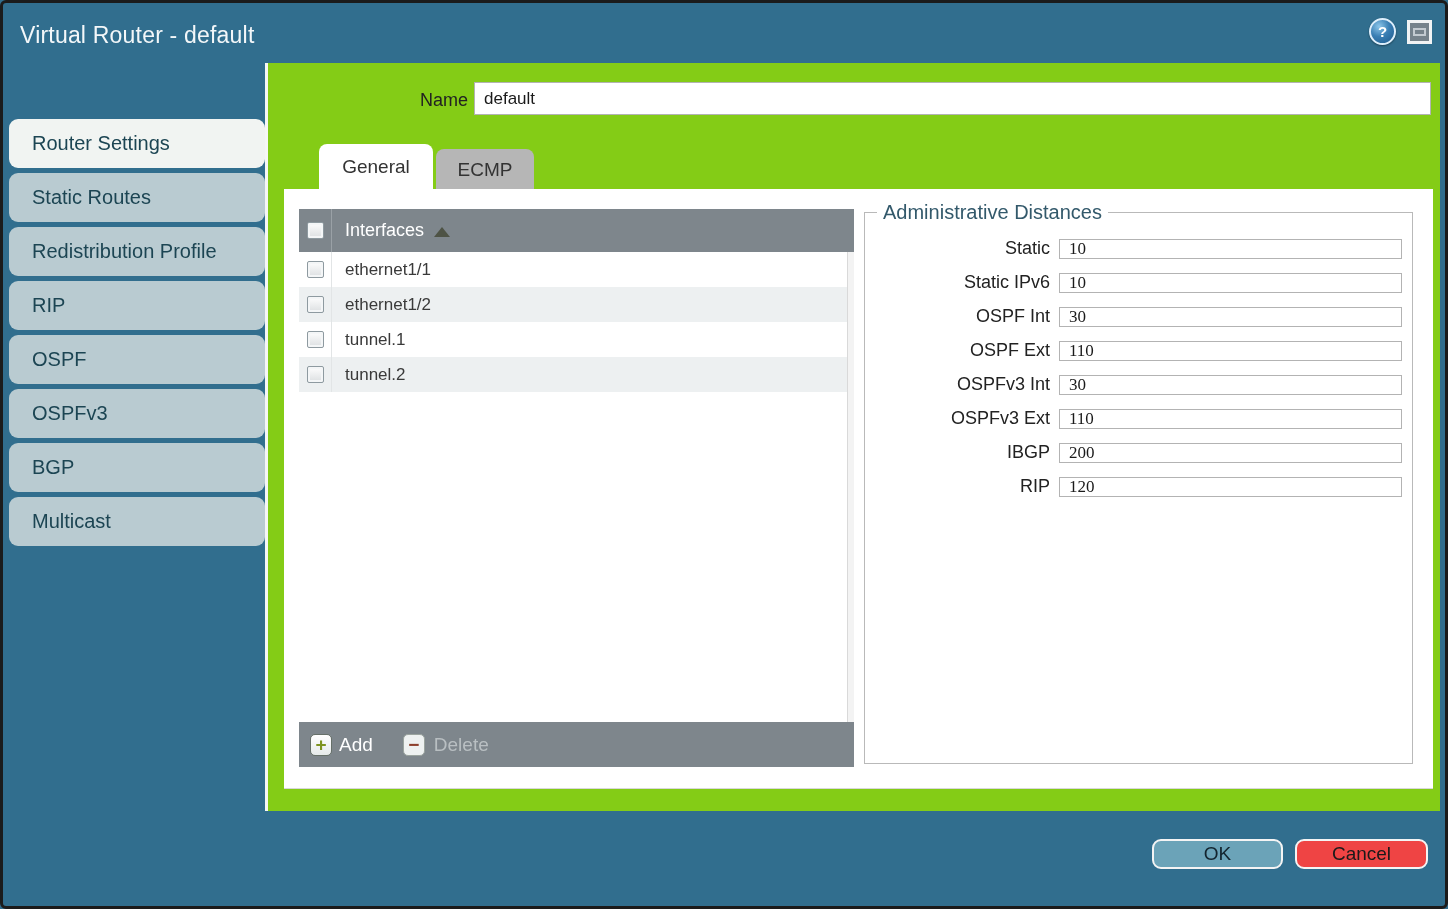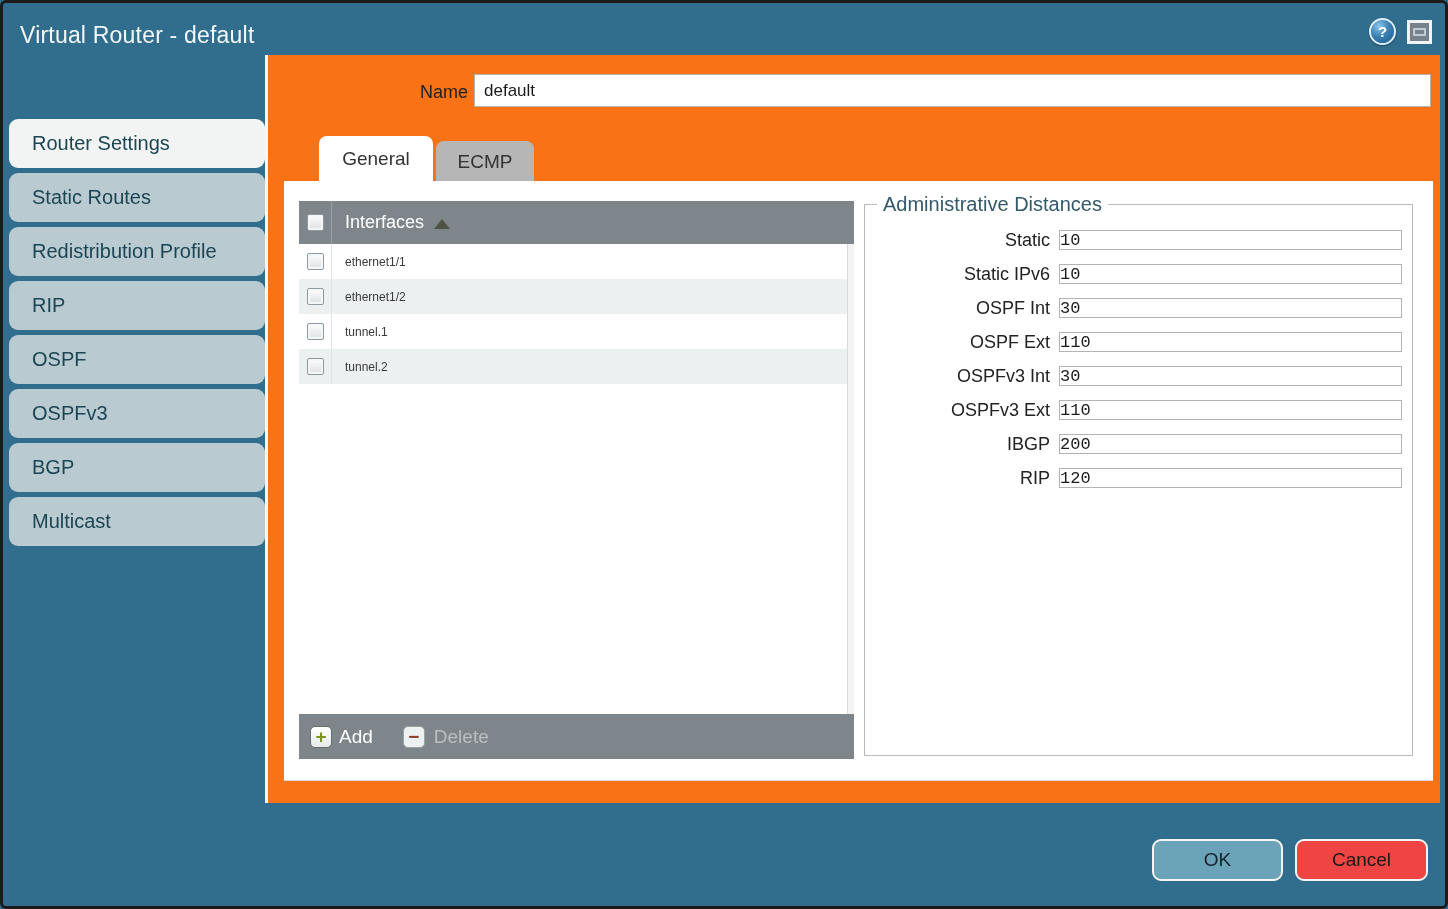--- a/index.html
+++ b/index.html
@@ -42,22 +42,22 @@
   .side-item {
     height: 49px; border-radius: 9px;
     background: #b9cbd1; color: #1c4553;
     font-size: 20px; display: flex; align-items: center; padding-left: 23px;
     cursor: pointer;
   }
   .side-item.active { background: #f1f4f2; color: #1c4553; margin-top: 48px; }
 
   
   .content {
-    position: absolute; left: 262px; top: 52px; width: 1175px; height: 748px;
-    background: #f97316;
+    position: absolute; left: 262px; top: 60px; width: 1175px; height: 748px;
+    background: #84cc16;
     border-left: 3px solid #f6f6f6;
   }
   .name-label {
     position: absolute; left: 120px; top: 27px; width: 80px;
     text-align: right; font-size: 18px; color: #222222;
   }
   .name-input {
     position: absolute; left: 206px; top: 19px; width: 957px; height: 33px;
     border: 1px solid #b3b3b3; background: #ffffff;
     font-size: 17px; padding-left: 9px; font-family: "Liberation Sans", sans-serif;
@@ -97,21 +97,21 @@
   .sort-asc-icon {
     width: 0; height: 0; margin-left: 10px; margin-top: 2px;
     border-left: 8px solid transparent; border-right: 8px solid transparent;
     border-bottom: 10px solid #4e5345;
     cursor: pointer;
   }
   .if-body { position: relative; height: 470px; background: #ffffff; overflow: hidden; }
   .if-row { height: 35px; display: flex; align-items: center; cursor: pointer; }
   .if-row:nth-child(even) { background: #edf0f1; }
   .if-row .chk-cell { border-right: 1px solid #e2e5e6; }
-  .if-row-label { font-size: 12px; color: #3a3a3a; margin-left: 13px; }
+  .if-row-label { font-size: 17px; color: #3a3a3a; margin-left: 13px; }
   .scrollbar {
     position: absolute; right: 0; top: 0; bottom: 0; width: 7px;
     background: #f3f3f3; border-left: 1px solid #d9d9d9; cursor: pointer;
   }
   .if-footer {
     height: 45px; background: #7e868c; display: flex; align-items: center; padding-left: 11px; gap: 8px;
   }
   .mini-btn { display: flex; align-items: center; gap: 7px; cursor: pointer; }
   .mini-btn.disabled { cursor: default; }
   .sq-icon {
@@ -129,30 +129,30 @@
 
   
   .ad-fieldset {
     position: absolute; left: 580px; top: 12px; width: 549px; height: 563px;
     border: 1px solid #b9b9b9; padding: 14px 10px 0 10px;
   }
   .ad-legend {
     font-size: 20px; font-weight: normal; color: #33596b;
     padding: 0 6px; margin-left: 2px;
   }
-  .ad-row { display: flex; margin-bottom: 13px; }
+  .ad-row { display: flex; align-items: center; margin-bottom: 13px; }
   .ad-label { flex: 1; text-align: right; font-size: 18px; color: #222222; margin-right: 9px; white-space: nowrap; }
   .ad-input {
     width: 343px; height: 20px; border: 1px solid #b3b3b3; background: #ffffff;
-    font-size: 17px; font-family: Liberation Mono, monospace; color: #1a1a1a;
+    font-size: 17px; padding-left: 9px; font-family: Liberation Serif, serif; color: #1a1a1a;
   }
 
   
   .btn {
-    position: absolute; top: 836px; height: 42px;
+    position: absolute; top: 836px; height: 30px;
     border-radius: 9px; border: 2px solid #f4f4f4;
     font-size: 19px; font-family: "Liberation Sans", sans-serif;
     display: flex; align-items: center; justify-content: center;
     cursor: pointer;
   }
   .ok-btn { left: 1149px; width: 131px; background: #6ba3b8; color: #13242e; }
   .cancel-btn { left: 1292px; width: 133px; background: #ef4444; color: #1a1a1a; }
 </style>
 </head>
 <body>

